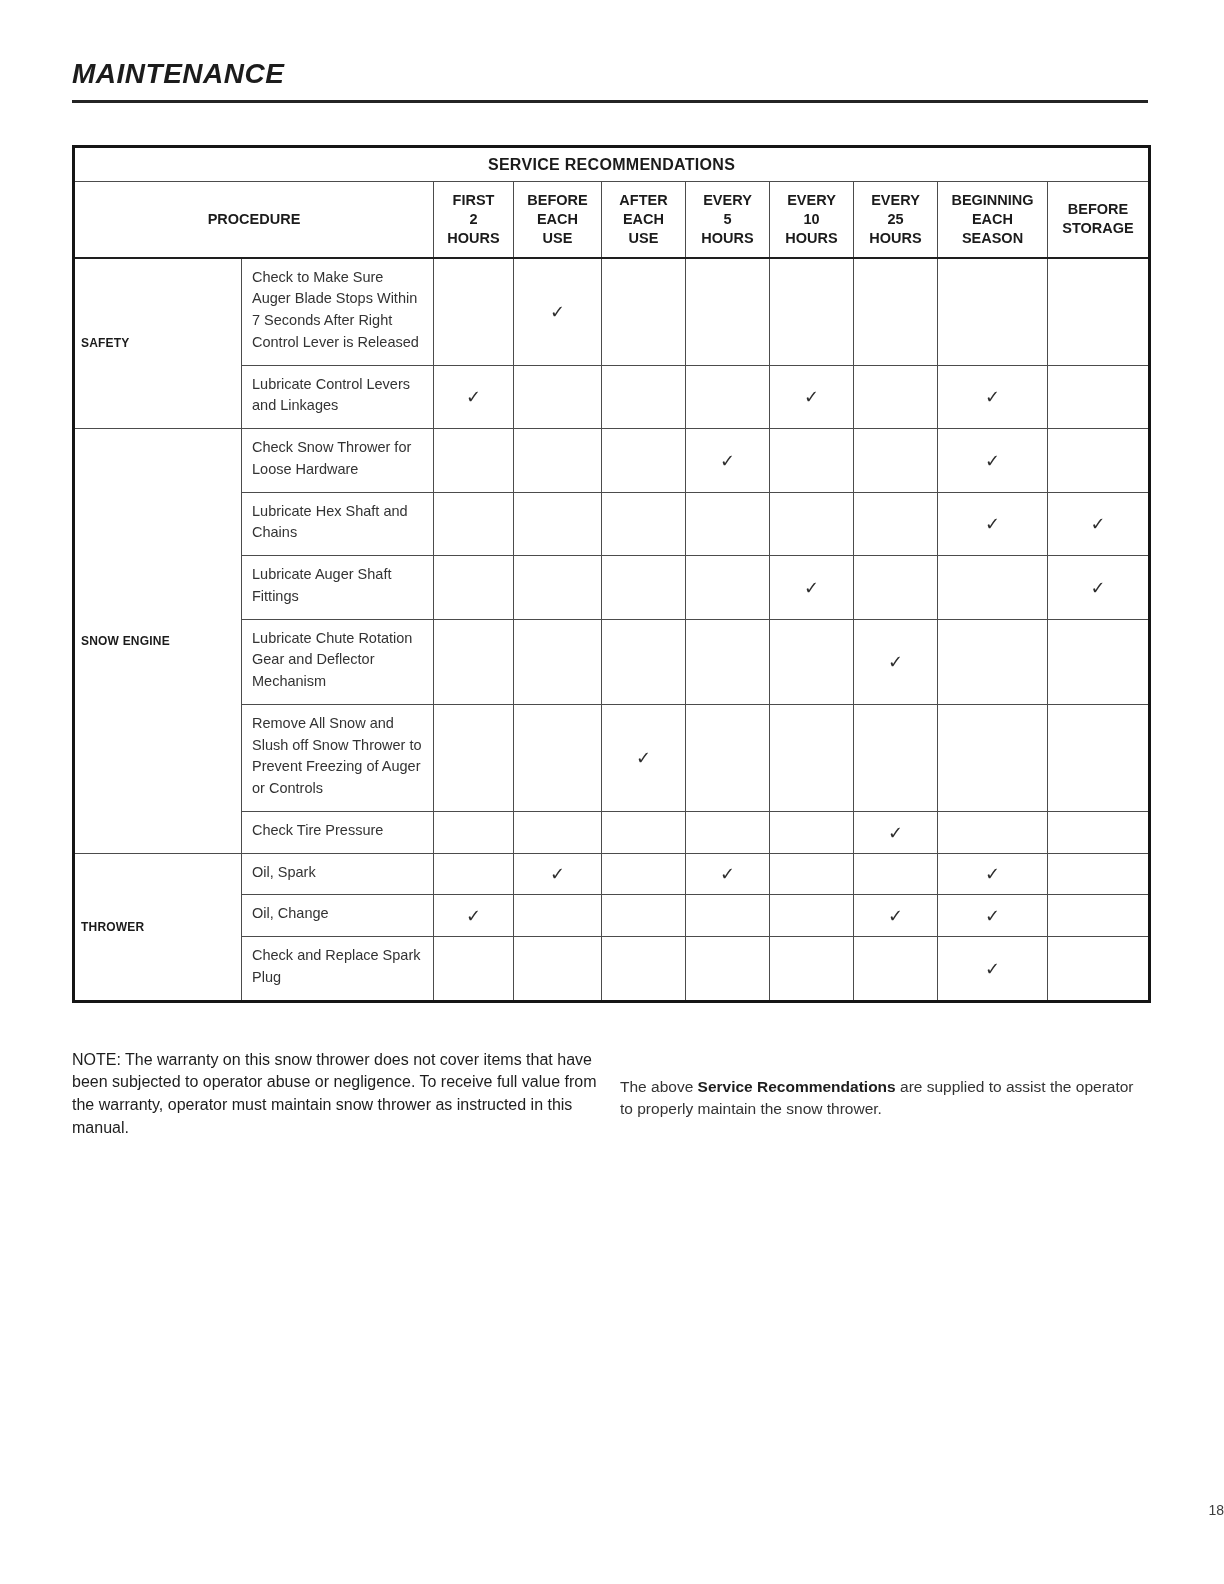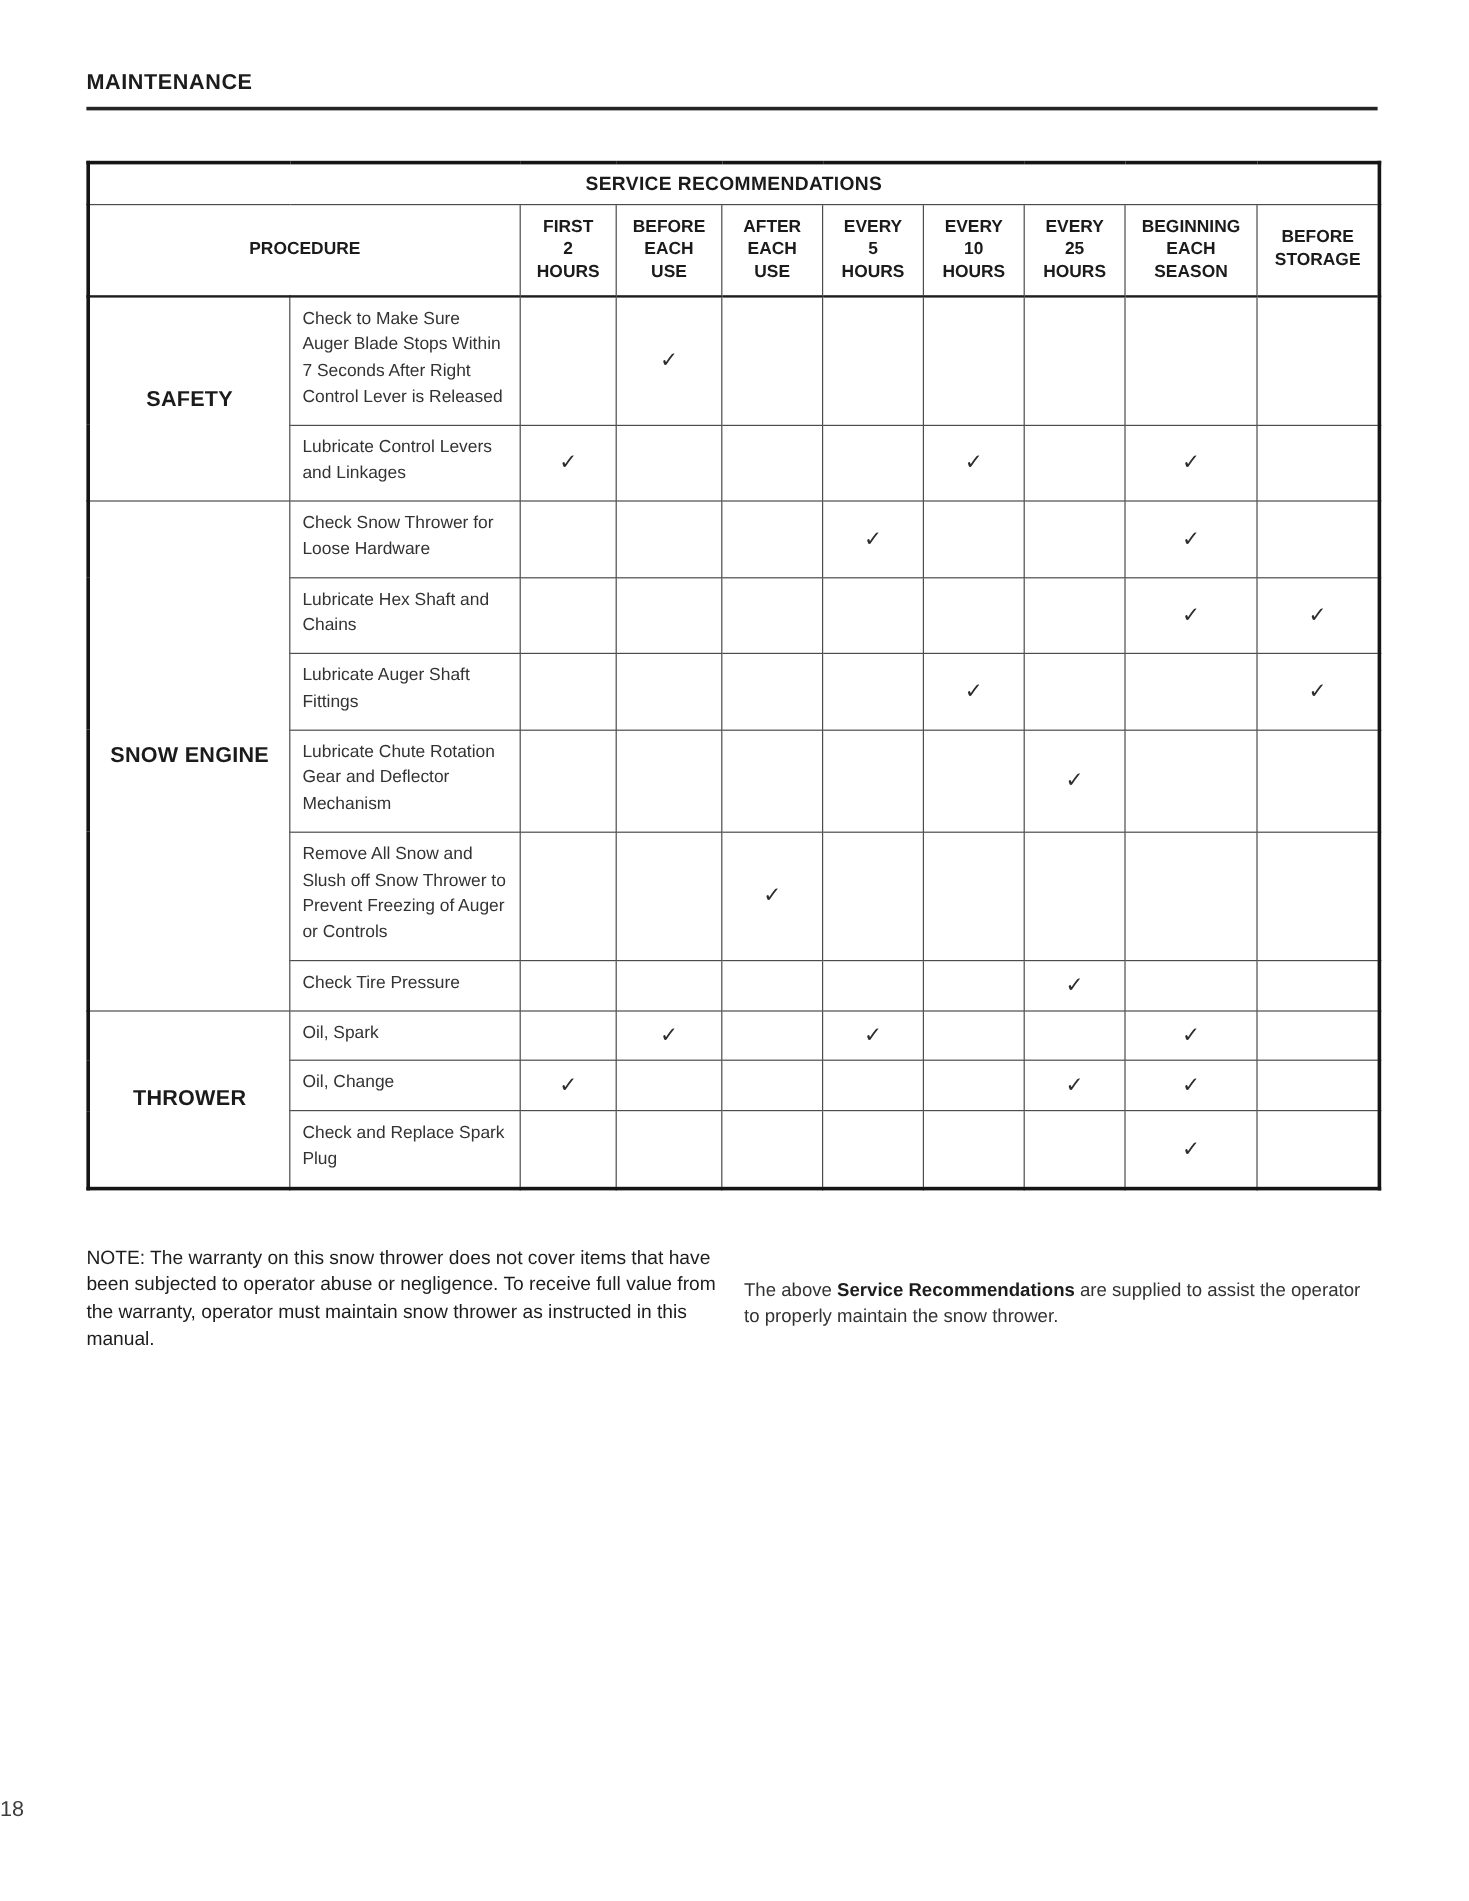--- a/index.html
+++ b/index.html
@@ -12,21 +12,22 @@
     color: #2b2b2b;
   }
   .page { position: absolute; inset: 0; padding: 58px 76px 0 72px; }
 
   .page-header {
     border-bottom: 3px solid #242424;
     padding-bottom: 10px;
     margin-bottom: 42px;
   }
   .page-header h1 {
-    font-size: 18px;
+    font-size: 28px;
+    font-style: italic;
     font-weight: bold;
     letter-spacing: 0.5px;
     color: #1c1c1c;
   }
 
   table.service-table {
     width: 100%;
     border-collapse: collapse;
     table-layout: fixed;
     border: 3px solid #151515;
@@ -47,23 +48,23 @@
     font-weight: bold;
     text-align: center;
     vertical-align: middle;
     color: #1b1b1b;
     padding: 9px 2px;
     line-height: 1.3;
   }
   thead tr:last-child th { border-bottom: 2px solid #1e1e1e; }
   .col-header { white-space: pre-line; }
   .group-cell {
-    font-size: 18px;
+    font-size: 12px;
     font-weight: bold;
-    text-align: center;
+    text-align: left;
     vertical-align: middle;
     color: #1b1b1b;
     padding: 6px;
     letter-spacing: 0.2px;
   }
   .proc-cell {
     font-size: 14.5px;
     line-height: 1.5;
     padding: 8px 10px 11px;
     color: #333333;
@@ -97,22 +98,22 @@
     color: #333333;
     margin-top: 27px;
   }
   .note-right strong { color: #1d1d1d; }
 
   .page-footer {
     position: absolute;
     bottom: 66px;
     left: 0;
     width: 100%;
-    text-align: left;
-    font-size: 18px;
+    text-align: right;
+    font-size: 14px;
     color: #3d3d3d;
   }
 </style>
 </head>
 <body>
 
 <div class="page">
 
   <header class="page-header">
     <h1>MAINTENANCE</h1>

